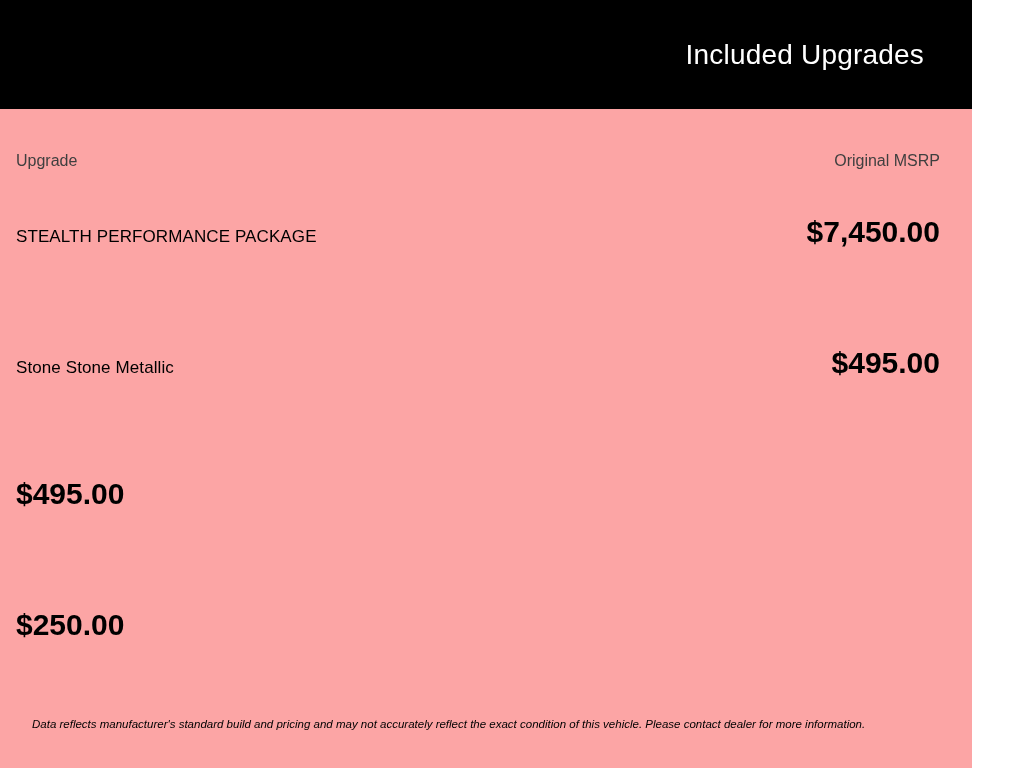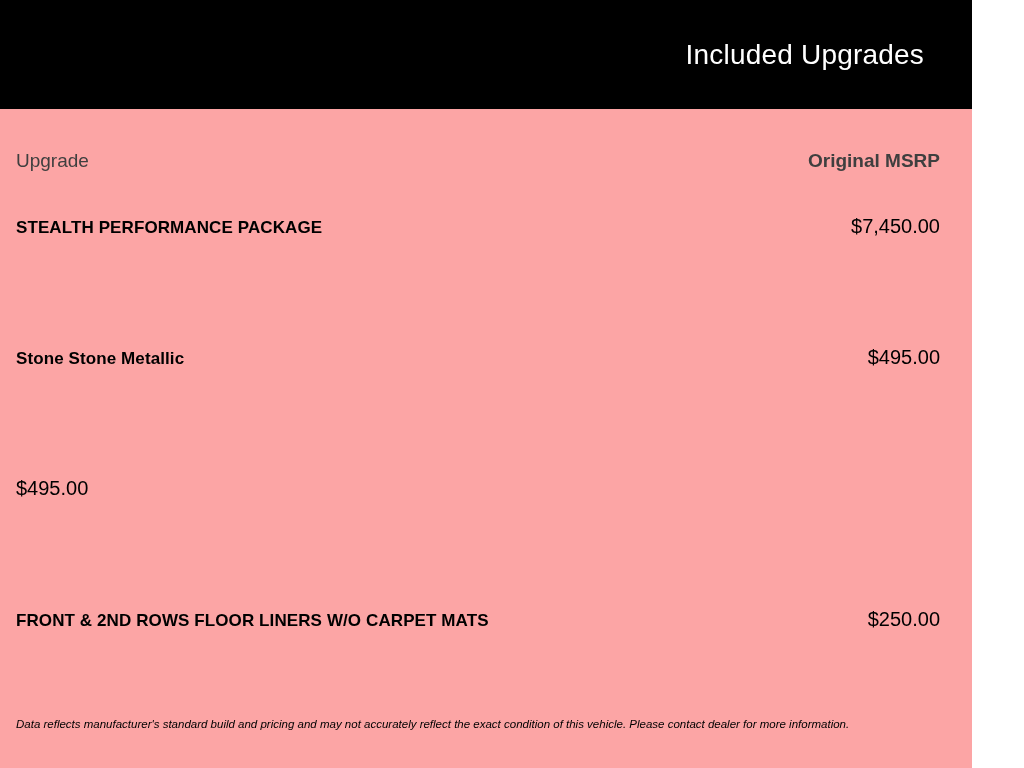--- a/index.html
+++ b/index.html
@@ -50,55 +50,54 @@
   }
   .col-head-row {
     display: flex;
     align-items: center;
     justify-content: space-between;
     height: 78px;
     padding-top: 26px;
     box-sizing: border-box;
   }
   .col-head {
-    font-size: 19px;
+    font-size: 16px;
     color: #3f3f3f;
     font-weight: 400;
   }
   .col-head.right {
     text-align: right;
-    font-weight: bold;
   }
   .rows {
     flex: 1 1 auto;
   }
   .row {
     display: flex;
     align-items: baseline;
     justify-content: space-between;
     height: 131px;
     box-sizing: border-box;
     padding-top: 28px;
   }
   .row-label {
     font-size: 17px;
-    font-weight: 700;
+    font-weight: 400;
     color: #000000;
     letter-spacing: 0.1px;
   }
   .row-price {
-    font-size: 20px;
-    font-weight: 400;
+    font-size: 30px;
+    font-weight: 700;
     color: #000000;
     text-align: center;
     white-space: nowrap;
   }
   .footnote-wrap {
     box-sizing: border-box;
-    padding: 0 32px 0 16px;
+    padding: 0 32px 0 32px;
     height: 68px;
     display: flex;
     align-items: flex-start;
   }
   .footnote {
     font-size: 11.5px;
     font-style: italic;
     color: #000000;
     line-height: 1.3;
     margin-top: 6px;
@@ -130,21 +129,20 @@
       <div class="row">
         <div class="row-label">Stone Stone Metallic</div>
         <div class="row-price">$495.00</div>
       </div>
 
       <div class="row">
         <div class="row-price">$495.00</div>
       </div>
 
       <div class="row">
-        <div class="row-label">FRONT &amp; 2ND ROWS FLOOR LINERS W/O CARPET MATS</div>
         <div class="row-price">$250.00</div>
       </div>
 
     </div>
   </div>
 
   <div class="footnote-wrap">
     <div class="footnote">Data reflects manufacturer's standard build and pricing and may not accurately reflect the exact condition of this vehicle. Please contact dealer for more information.</div>
   </div>
 

